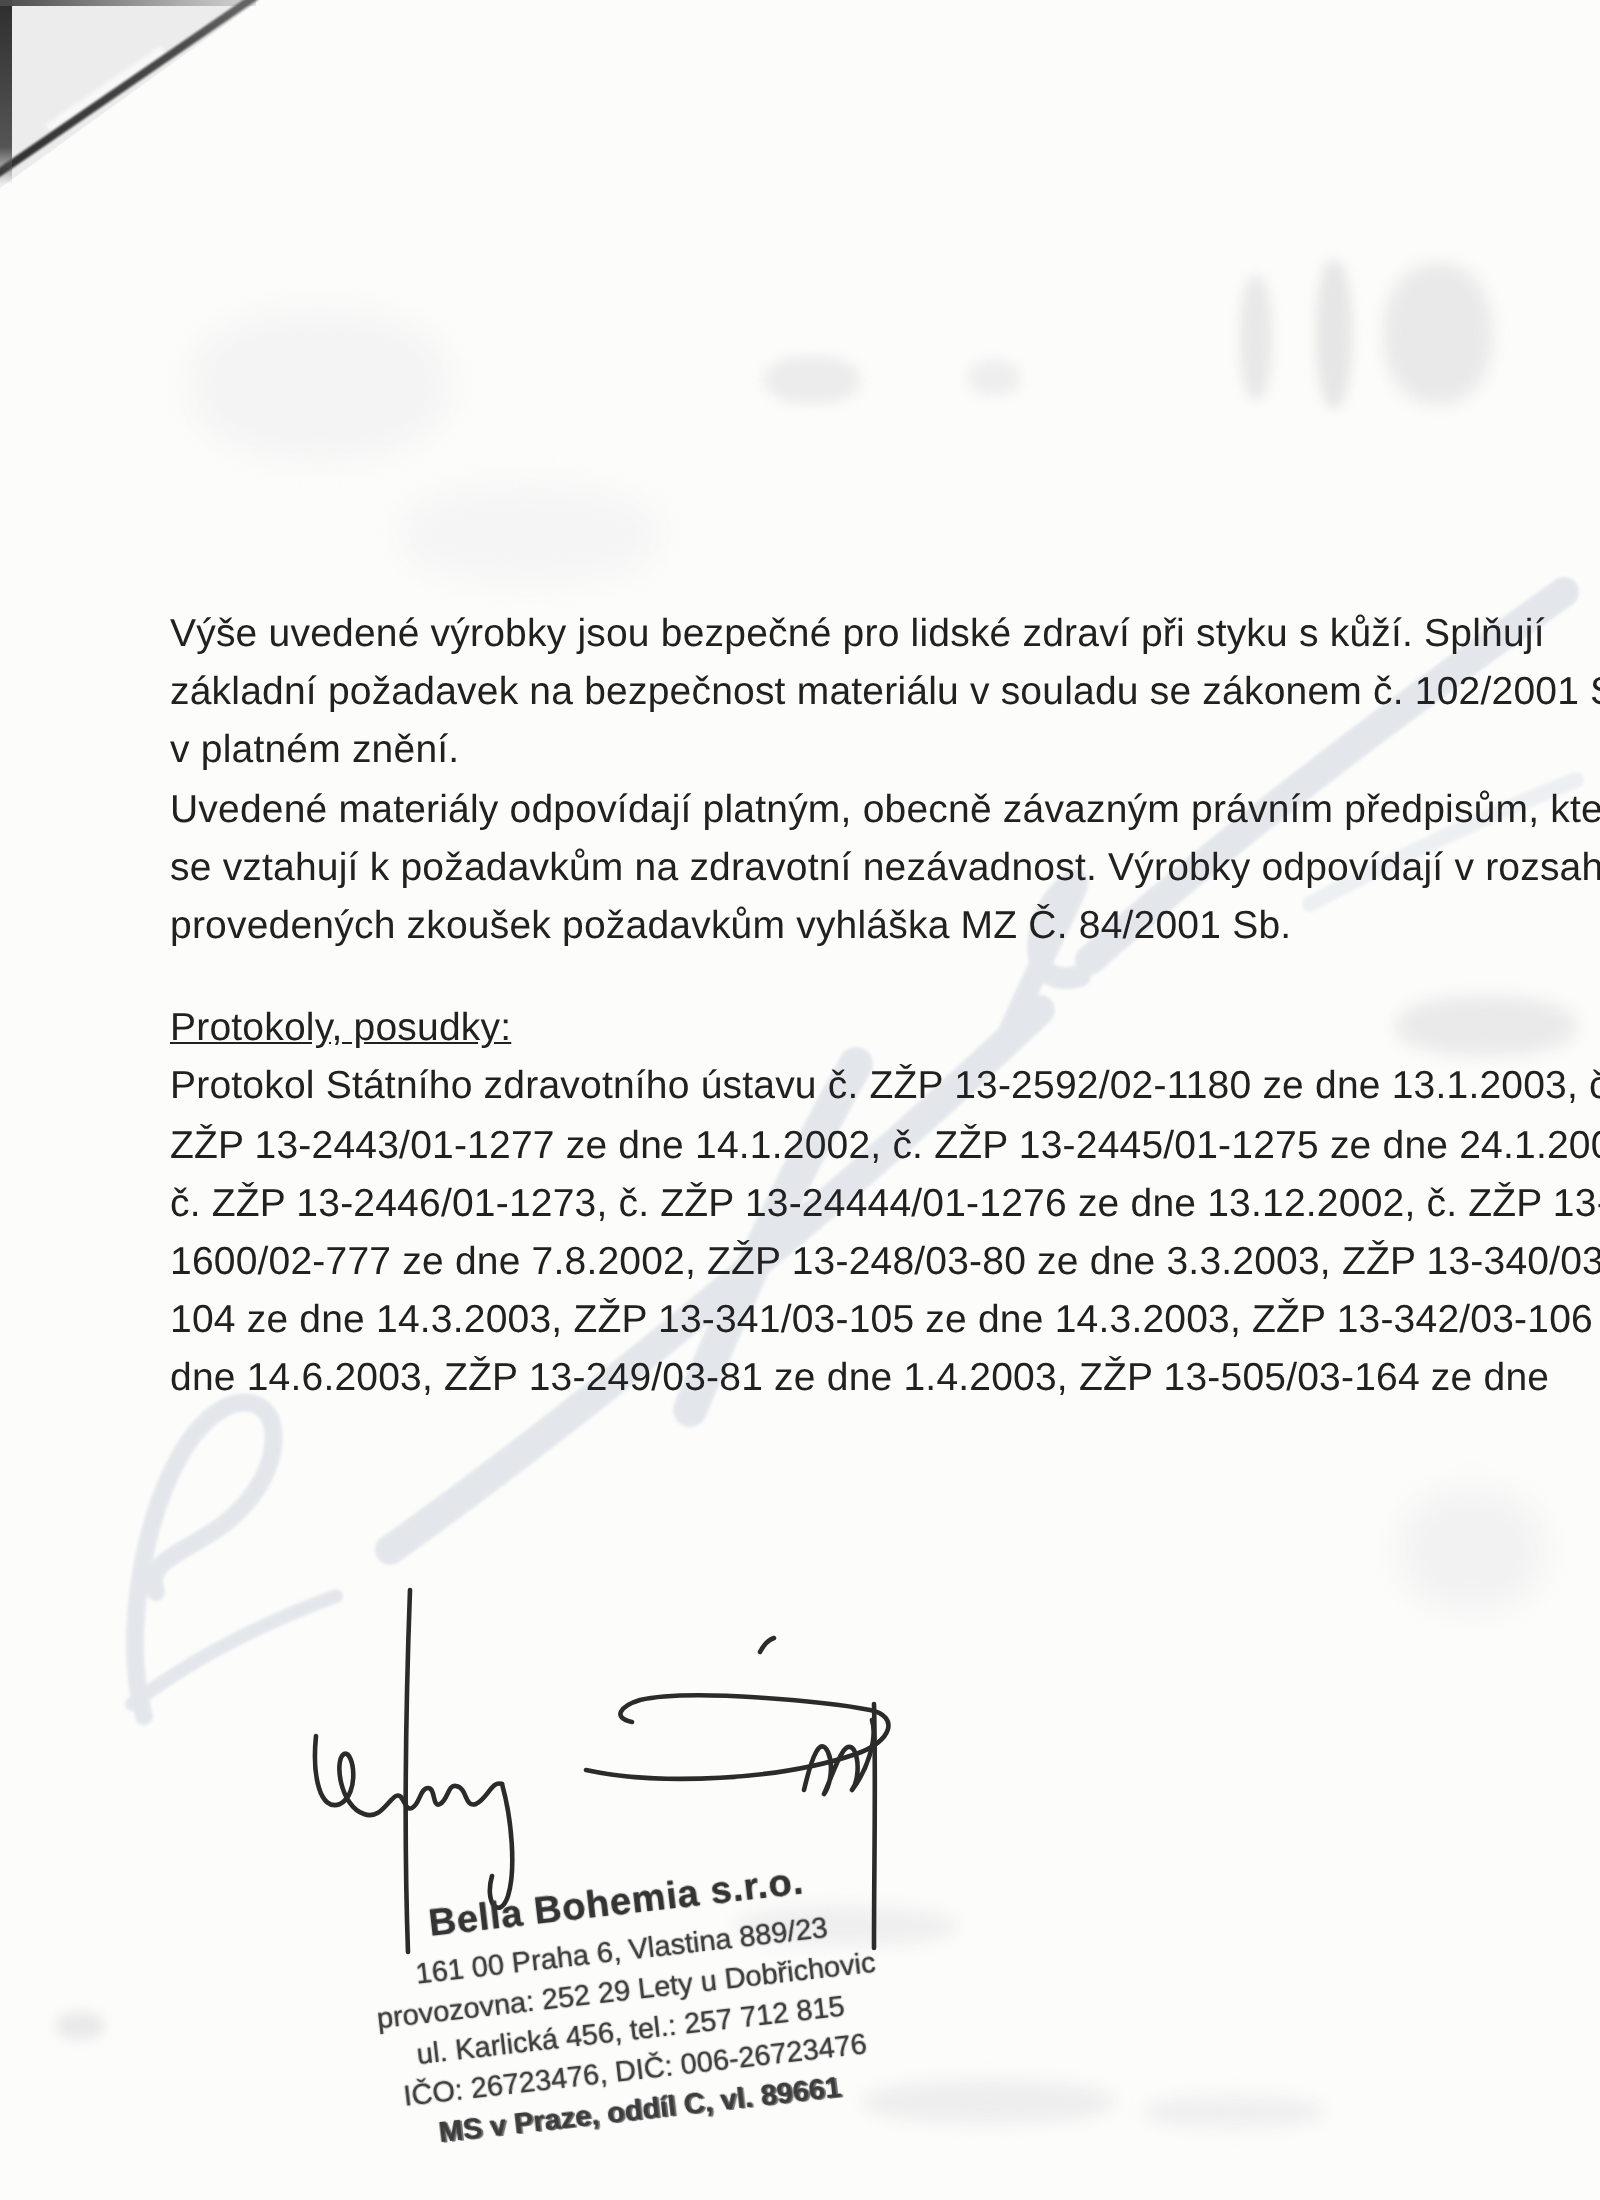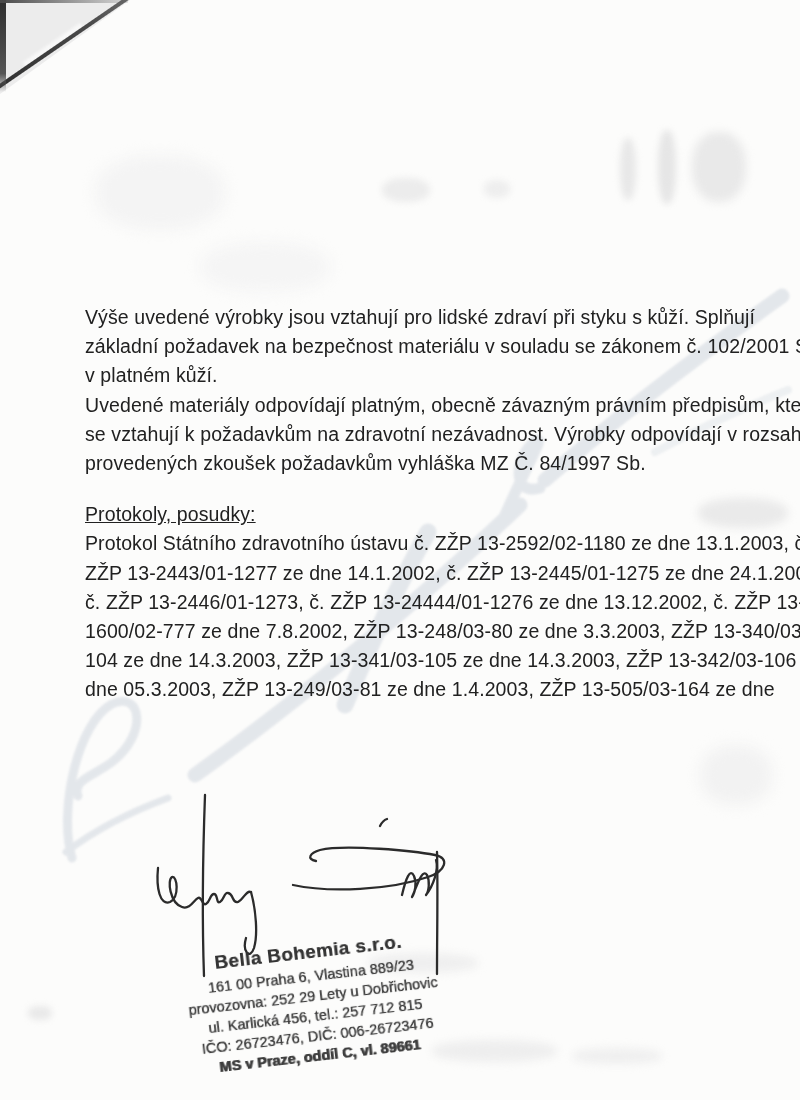--- a/index.html
+++ b/index.html
@@ -105,33 +105,33 @@
   <div class="smudge" style="left:95px;top:155px;width:130px;height:75px;background:#f4f4f4;filter:blur(7px);"></div>
   <div class="smudge" style="left:200px;top:242px;width:130px;height:50px;background:#f5f5f5;filter:blur(7px);"></div>
   <div class="smudge" style="left:698px;top:498px;width:90px;height:30px;background:#eaeaea;filter:blur(4px);"></div>
   <div class="smudge" style="left:700px;top:745px;width:72px;height:60px;background:#f2f2f2;filter:blur(7px);"></div>
   <div class="smudge" style="left:432px;top:1040px;width:125px;height:22px;background:#eeeeee;filter:blur(4px);"></div>
   <div class="smudge" style="left:572px;top:1048px;width:90px;height:16px;background:#efefef;filter:blur(4px);"></div>
   <div class="smudge" style="left:368px;top:953px;width:110px;height:20px;background:#efefef;filter:blur(4px);"></div>
   <div class="smudge" style="left:28px;top:1006px;width:24px;height:14px;background:#e9e9e9;filter:blur(3px);"></div>
 
   <div class="text-block">
-    <div class="tline">Výše uvedené výrobky jsou vztahují pro lidské zdraví při styku s kůží. Splňují</div>
+    <div class="tline">Výše uvedené výrobky jsou bezpečné pro lidské zdraví při styku s kůží. Splňují</div>
     <div class="tline">základní požadavek na bezpečnost materiálu v souladu se zákonem č. 102/2001 Sb.</div>
-    <div class="tline">v platném kůží.</div>
+    <div class="tline">v platném znění.</div>
     <div class="tline">Uvedené materiály odpovídají platným, obecně závazným právním předpisům, které</div>
     <div class="tline">se vztahují k požadavkům na zdravotní nezávadnost. Výrobky odpovídají v rozsahu</div>
-    <div class="tline">provedených zkoušek požadavkům vyhláška MZ Č. 84/1997 Sb.</div>
+    <div class="tline">provedených zkoušek požadavkům vyhláška MZ Č. 84/2001 Sb.</div>
     <div class="tline heading-gap">Protokoly, posudky:</div>
     <div class="tline">Protokol Státního zdravotního ústavu č. ZŽP 13-2592/02-1180 ze dne 13.1.2003,  č.</div>
     <div class="tline">ZŽP 13-2443/01-1277 ze dne  14.1.2002, č. ZŽP 13-2445/01-1275 ze dne 24.1.2002,</div>
     <div class="tline">č. ZŽP 13-2446/01-1273, č. ZŽP 13-24444/01-1276 ze dne 13.12.2002, č. ZŽP 13-</div>
     <div class="tline">1600/02-777 ze dne 7.8.2002, ZŽP 13-248/03-80 ze dne 3.3.2003, ZŽP 13-340/03-</div>
     <div class="tline">104 ze dne 14.3.2003, ZŽP 13-341/03-105 ze dne 14.3.2003, ZŽP 13-342/03-106 ze</div>
-    <div class="tline">dne 05.3.2003, ZŽP 13-249/03-81 ze dne 1.4.2003, ZŽP 13-505/03-164 ze dne</div>
+    <div class="tline">dne 14.6.2003, ZŽP 13-249/03-81 ze dne 1.4.2003, ZŽP 13-505/03-164 ze dne</div>
   </div>
 
   <svg class="signature" width="360" height="210" viewBox="0 0 360 210">
     <path d="M75,15 C73,70 72,140 74,196"></path>
     <path d="M28,88 C26,108 30,126 40,122 C50,117 47,95 42,97 C37,100 40,123 52,127 C60,130 64,120 68,118 C72,116 72,126 76,124 C80,122 80,114 84,114 C88,114 86,124 90,122 C94,120 94,112 98,113 C104,114 102,124 108,122 C114,119 116,110 121,112"></path>
     <path d="M121,112 C126,130 128,155 124,168 C120,180 112,172 116,158"></path>
     <path d="M250,46 C252,42 254,40 257,39"></path>
     <path d="M163,105 C200,113 260,110 298,97 C316,91 320,78 305,75 C285,71 215,64 190,70 C180,73 176,79 186,81"></path>
     <path d="M272,115 C276,98 280,88 284,96 C287,103 285,113 282,117 C287,106 292,88 297,95 C300,101 299,111 296,115 C303,106 309,90 306,80"></path>
     <path d="M307,72 C308,110 307,150 307,194"></path>

